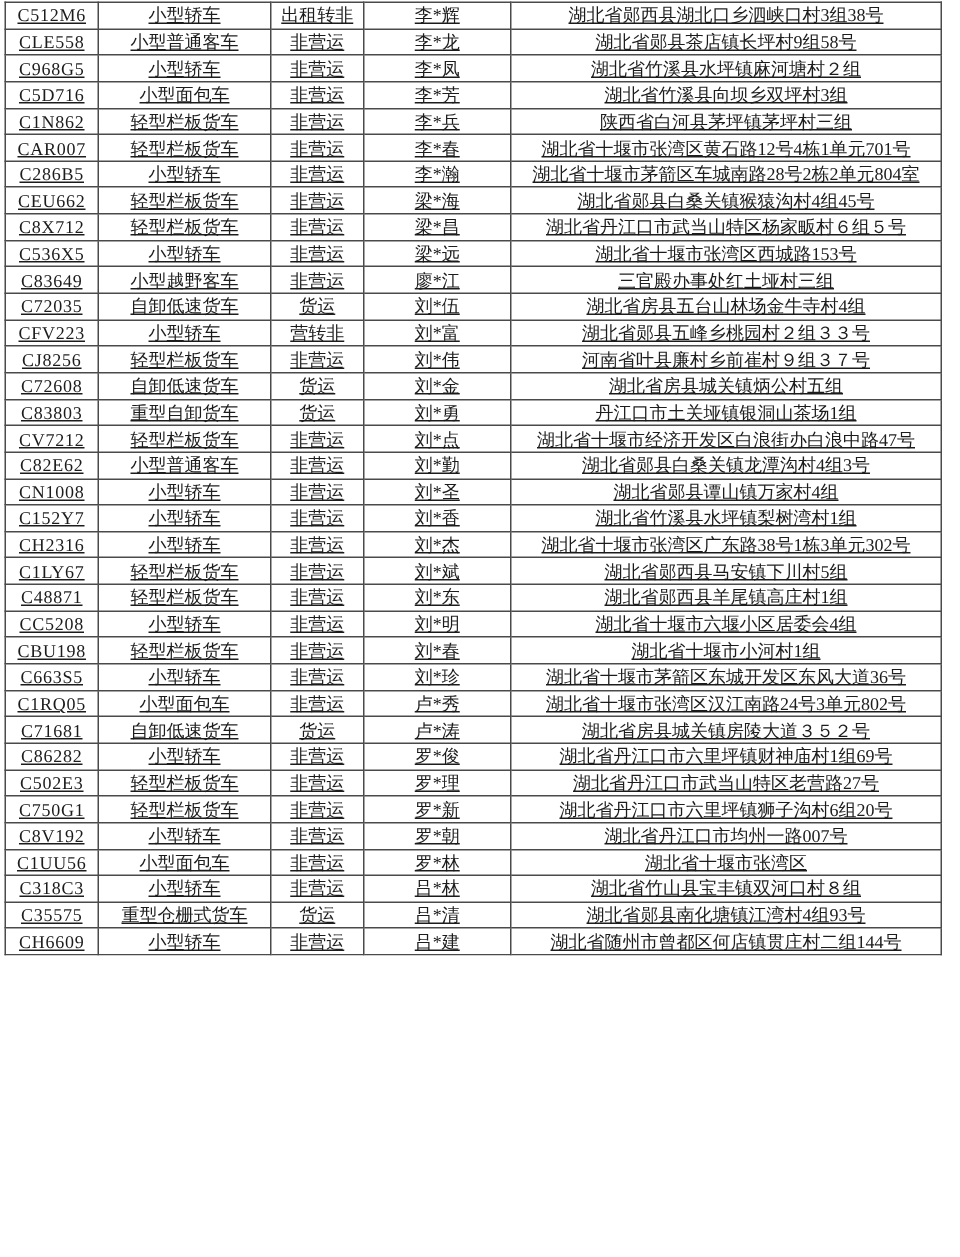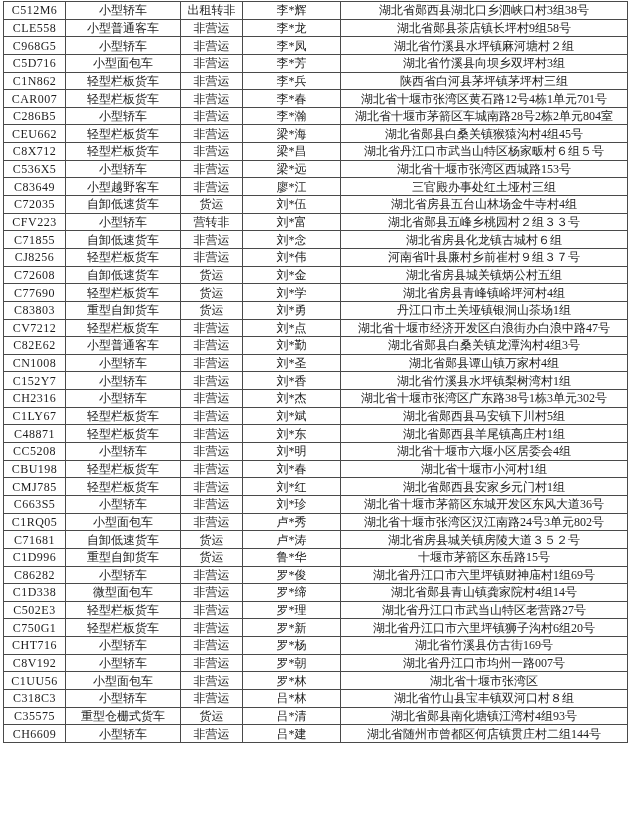--- a/index.html
+++ b/index.html
@@ -10,20 +10,21 @@
   }
   body {
     font-family: "Liberation Serif", "DejaVu Serif", serif;
     color: #1c1c1c;
   }
   .registry-table {
     border-collapse: collapse;
     table-layout: fixed;
     width: 546px;
     margin: 1px 0 0 3px;
+    text-decoration: underline;
   }
   .registry-table td {
     border: 1px solid #4a4a4a;
     height: 16.65px;
     padding: 0;
     text-align: center;
     vertical-align: middle;
     font-size: 12px;
     line-height: 1;
     white-space: nowrap;
@@ -150,51 +151,37 @@
   </tr>
 
   <tr>
     <td class="plate-cell">CFV223</td>
     <td class="type-cell">小型轿车</td>
     <td class="usage-cell">营转非</td>
     <td class="owner-cell">刘*富</td>
     <td class="address-cell">湖北省郧县五峰乡桃园村２组３３号</td>
   </tr>
 
-  <tr>
-    <td class="plate-cell">C71855</td>
-    <td class="type-cell">自卸低速货车</td>
-    <td class="usage-cell">非营运</td>
-    <td class="owner-cell">刘*念</td>
-    <td class="address-cell">湖北省房县化龙镇古城村６组</td>
-  </tr>
 
   <tr>
     <td class="plate-cell">CJ8256</td>
     <td class="type-cell">轻型栏板货车</td>
     <td class="usage-cell">非营运</td>
     <td class="owner-cell">刘*伟</td>
     <td class="address-cell">河南省叶县廉村乡前崔村９组３７号</td>
   </tr>
 
   <tr>
     <td class="plate-cell">C72608</td>
     <td class="type-cell">自卸低速货车</td>
     <td class="usage-cell">货运</td>
     <td class="owner-cell">刘*金</td>
     <td class="address-cell">湖北省房县城关镇炳公村五组</td>
   </tr>
 
-  <tr>
-    <td class="plate-cell">C77690</td>
-    <td class="type-cell">轻型栏板货车</td>
-    <td class="usage-cell">货运</td>
-    <td class="owner-cell">刘*学</td>
-    <td class="address-cell">湖北省房县青峰镇峪坪河村4组</td>
-  </tr>
 
   <tr>
     <td class="plate-cell">C83803</td>
     <td class="type-cell">重型自卸货车</td>
     <td class="usage-cell">货运</td>
     <td class="owner-cell">刘*勇</td>
     <td class="address-cell">丹江口市土关垭镇银洞山茶场1组</td>
   </tr>
 
   <tr>
@@ -263,27 +250,20 @@
   </tr>
 
   <tr>
     <td class="plate-cell">CBU198</td>
     <td class="type-cell">轻型栏板货车</td>
     <td class="usage-cell">非营运</td>
     <td class="owner-cell">刘*春</td>
     <td class="address-cell">湖北省十堰市小河村1组</td>
   </tr>
 
-  <tr>
-    <td class="plate-cell">CMJ785</td>
-    <td class="type-cell">轻型栏板货车</td>
-    <td class="usage-cell">非营运</td>
-    <td class="owner-cell">刘*红</td>
-    <td class="address-cell">湖北省郧西县安家乡元门村1组</td>
-  </tr>
 
 
 
   <tr>
     <td class="plate-cell">C663S5</td>
     <td class="type-cell">小型轿车</td>
     <td class="usage-cell">非营运</td>
     <td class="owner-cell">刘*珍</td>
     <td class="address-cell">湖北省十堰市茅箭区东城开发区东风大道36号</td>
   </tr>
@@ -297,67 +277,46 @@
   </tr>
 
   <tr>
     <td class="plate-cell">C71681</td>
     <td class="type-cell">自卸低速货车</td>
     <td class="usage-cell">货运</td>
     <td class="owner-cell">卢*涛</td>
     <td class="address-cell">湖北省房县城关镇房陵大道３５２号</td>
   </tr>
 
-  <tr>
-    <td class="plate-cell">C1D996</td>
-    <td class="type-cell">重型自卸货车</td>
-    <td class="usage-cell">货运</td>
-    <td class="owner-cell">鲁*华</td>
-    <td class="address-cell">十堰市茅箭区东岳路15号</td>
-  </tr>
 
   <tr>
     <td class="plate-cell">C86282</td>
     <td class="type-cell">小型轿车</td>
     <td class="usage-cell">非营运</td>
     <td class="owner-cell">罗*俊</td>
     <td class="address-cell">湖北省丹江口市六里坪镇财神庙村1组69号</td>
   </tr>
 
-  <tr>
-    <td class="plate-cell">C1D338</td>
-    <td class="type-cell">微型面包车</td>
-    <td class="usage-cell">非营运</td>
-    <td class="owner-cell">罗*缔</td>
-    <td class="address-cell">湖北省郧县青山镇龚家院村4组14号</td>
-  </tr>
 
   <tr>
     <td class="plate-cell">C502E3</td>
     <td class="type-cell">轻型栏板货车</td>
     <td class="usage-cell">非营运</td>
     <td class="owner-cell">罗*理</td>
     <td class="address-cell">湖北省丹江口市武当山特区老营路27号</td>
   </tr>
 
   <tr>
     <td class="plate-cell">C750G1</td>
     <td class="type-cell">轻型栏板货车</td>
     <td class="usage-cell">非营运</td>
     <td class="owner-cell">罗*新</td>
     <td class="address-cell">湖北省丹江口市六里坪镇狮子沟村6组20号</td>
   </tr>
 
-  <tr>
-    <td class="plate-cell">CHT716</td>
-    <td class="type-cell">小型轿车</td>
-    <td class="usage-cell">非营运</td>
-    <td class="owner-cell">罗*杨</td>
-    <td class="address-cell">湖北省竹溪县仿古街169号</td>
-  </tr>
 
   <tr>
     <td class="plate-cell">C8V192</td>
     <td class="type-cell">小型轿车</td>
     <td class="usage-cell">非营运</td>
     <td class="owner-cell">罗*朝</td>
     <td class="address-cell">湖北省丹江口市均州一路007号</td>
   </tr>
 
   <tr>

